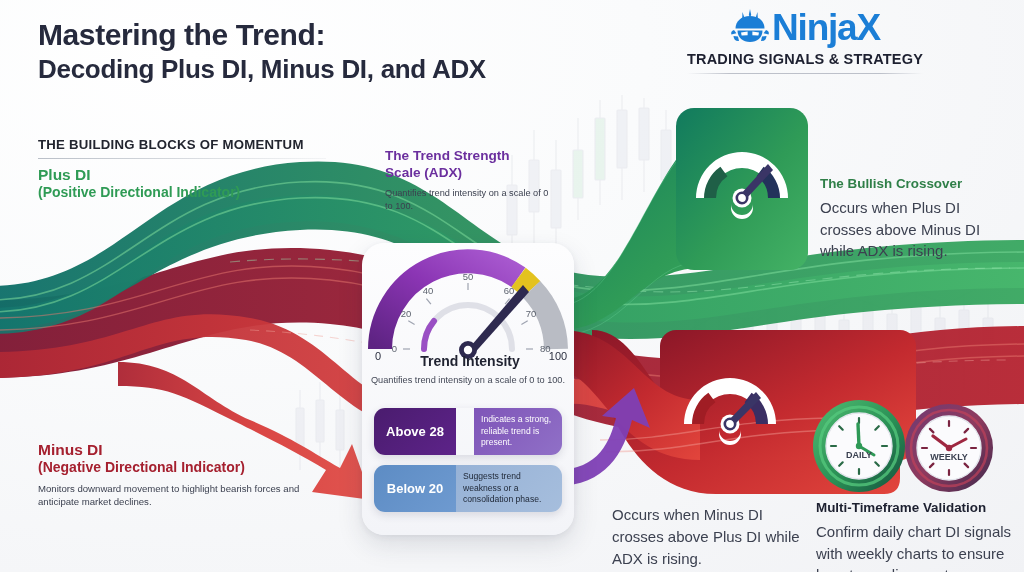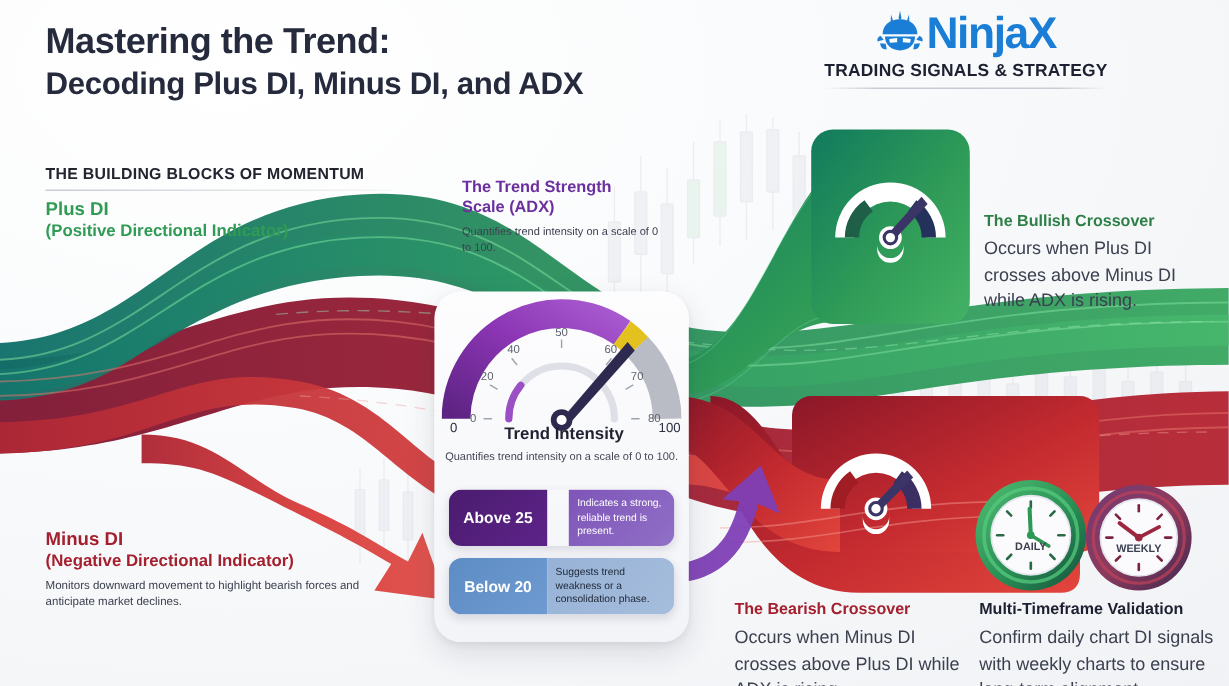--- a/index.html
+++ b/index.html
@@ -423,21 +423,21 @@
       <g fill="#2c3040" font-size="11" font-family="Liberation Sans, sans-serif">
         <text x="10" y="111" text-anchor="middle">0</text>
         <text x="190" y="111" text-anchor="middle">100</text>
       </g>
     </svg>
 
     <div class="gauge-title">Trend Intensity</div>
     <div class="gauge-sub">Quantifies trend intensity on a scale of 0 to 100.</div>
 
     <div class="pill pill-above">
-      <div class="k">Above 25</div>
+      <div class="k">Above 28</div>
       <div class="v">Indicates a strong, reliable trend is present.</div>
     </div>
     <div class="pill pill-below">
       <div class="k">Below 20</div>
       <div class="v">Suggests trend weakness or a consolidation phase.</div>
     </div>
   </div>
 
   <svg class="svgfull" width="1024" height="572" viewBox="0 0 1024 572" style="pointer-events:none">
     <defs>
@@ -493,21 +493,20 @@
       <text y="12" text-anchor="middle" font-size="9" font-weight="bold" fill="#3a4050" font-family="Liberation Sans, sans-serif">WEEKLY</text>
     </g>
   </svg>
 
   <div class="callout c-bull">
     <div class="h">The Bullish Crossover</div>
     <div class="p">Occurs when Plus DI crosses above Minus DI while ADX is rising.</div>
   </div>
 
   <div class="callout c-bear">
-    <div class="h">The Bearish Crossover</div>
     <div class="p">Occurs when Minus DI crosses above Plus DI while ADX is rising.</div>
   </div>
 
   <div class="callout c-mtf">
     <div class="h">Multi-Timeframe Validation</div>
     <div class="p">Confirm daily chart DI signals with weekly charts to ensure long-term alignment.</div>
   </div>
 
 </div>
 

